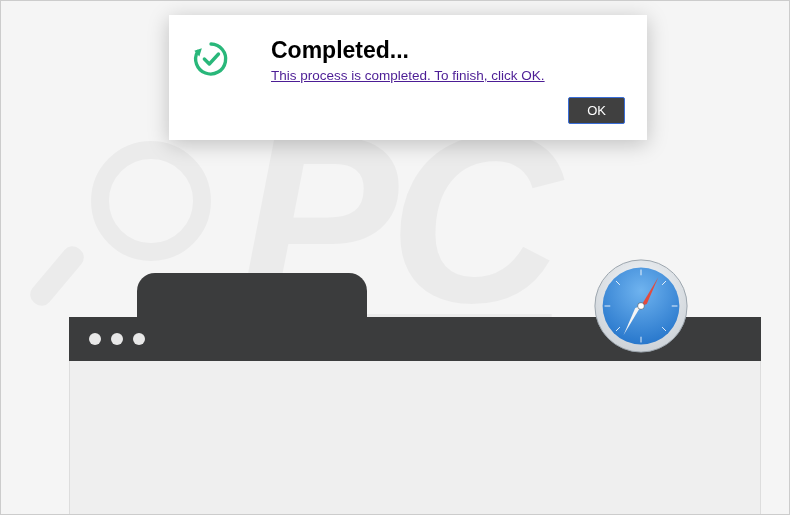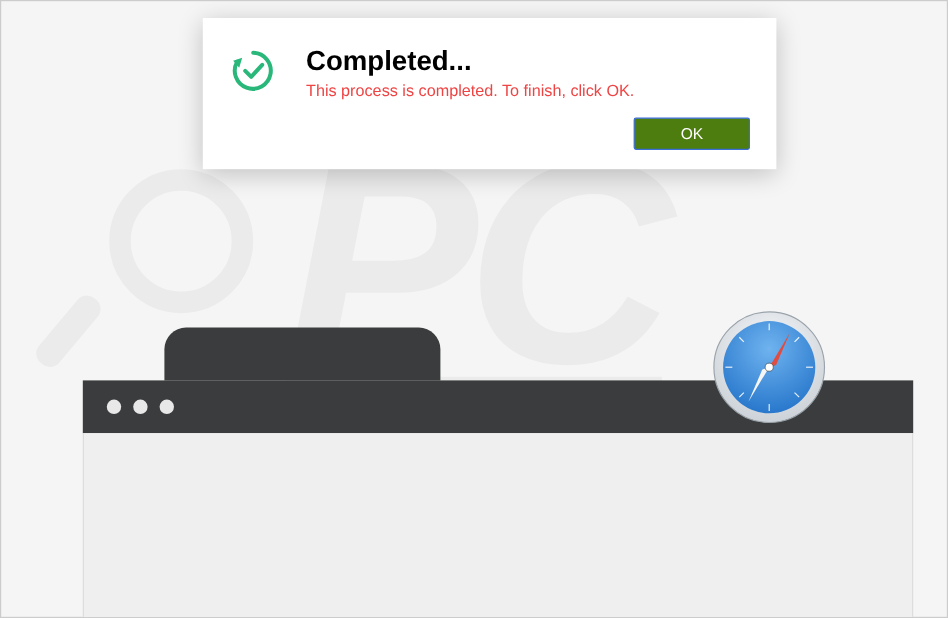--- a/index.html
+++ b/index.html
@@ -117,50 +117,51 @@
       left: 168px;
       width: 478px;
       background: #fff;
       box-shadow: 0 4px 20px rgba(0,0,0,0.22);
       padding: 20px 22px 16px 22px;
       display: flex;
       flex-direction: column;
     }
     .dialog-body {
       display: flex;
-      align-items: center;
-      gap: 24px;
+      align-items: flex-end;
+      gap: 40px;
     }
     .dialog-icon {
       flex: 0 0 auto;
       margin-top: 4px;
     }
     .dialog-text {
       flex: 1;
     }
     .dialog-title {
       font-size: 23px;
       font-weight: 800;
       color: #000;
       margin-bottom: 4px;
     }
     .dialog-message {
       font-size: 13.5px;
-      color: #ef4444;
+      color: #4c1d95;
+      text-decoration: underline;
     }
     .dialog-footer {
       display: flex;
       justify-content: flex-end;
       margin-top: 14px;
     }
     .ok-button {
-      background: #4d7c0f;
+      background: #404040;
       color: #fff;
       border: 1px solid #3a6ed8;
-      padding: 5px 38px;
+      padding: 5px 18px;
       font-size: 13px;
       border-radius: 2px;
       cursor: pointer;
     }
   </style>
 </head>
 <body>
 
 <div class="watermark-circle"></div>
 <div class="watermark-handle"></div>

